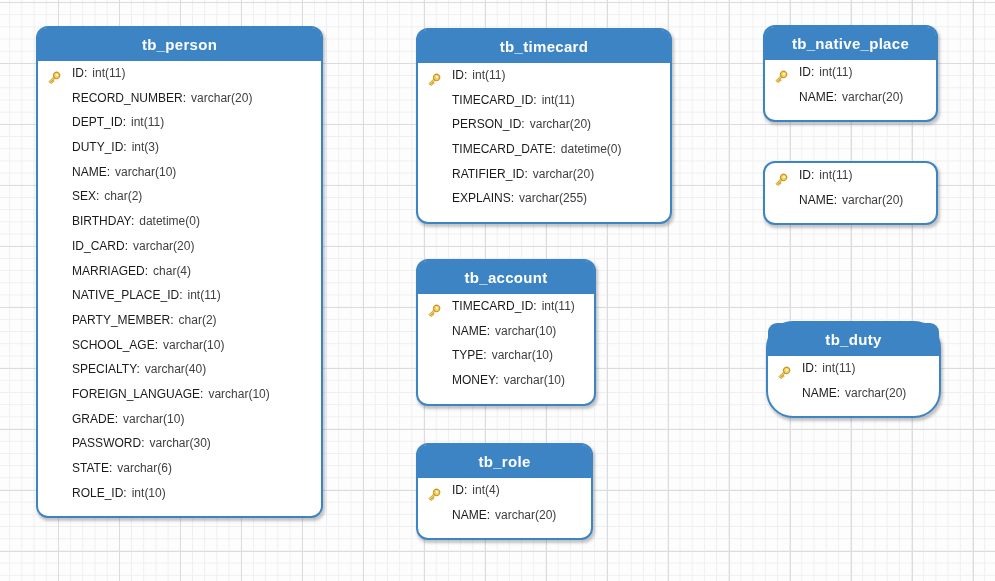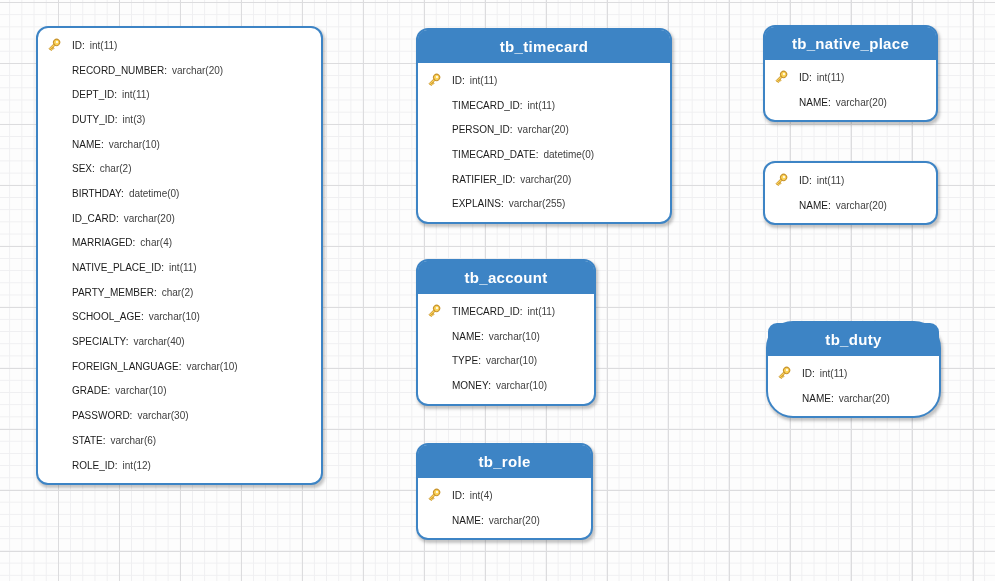--- a/index.html
+++ b/index.html
@@ -44,24 +44,23 @@
     font-size: 15px;
     font-weight: bold;
     letter-spacing: 0.3px;
     white-space: nowrap;
   }
   .card-body {
     padding: 5px 8px 6px 8px;
   }
   .field-row {
     display: flex;
-    align-items: center;
     height: 24.7px;
     white-space: nowrap;
-    font-size: 10px;
+    font-size: 12px;
   }
   .keycell {
     width: 26px;
     flex: 0 0 26px;
     display: flex;
     align-items: center;
   }
   .f-name {
     color: #1b1b1b;
   }
@@ -72,20 +71,23 @@
     color: #404040;
     margin-left: 5px;
   }
 </style>
 </head>
 <body>
 
 <div class="canvas">
 
 <div class="card" style="left: 36px; top: 26px; width: 287px;">
+      <div class="card-header">
+        <span class="card-title">tb_person</span>
+      </div>
       <div class="card-body">
 
       <div class="field-row">
           <span class="keycell">
             <svg width="16" height="16" viewBox="0 0 16 16" aria-hidden="true">
               <g transform="rotate(45 8 8)">
                 <rect x="7.1" y="6.6" width="1.9" height="7.6" rx="0.5" fill="#fcd355" stroke="#c7922b" stroke-width="0.9"></rect>
                 <rect x="8.7" y="10.1" width="1.7" height="1.5" rx="0.2" fill="#fcd355" stroke="#c7922b" stroke-width="0.7"></rect>
                 <rect x="8.7" y="12.3" width="1.5" height="1.4" rx="0.2" fill="#fcd355" stroke="#c7922b" stroke-width="0.7"></rect>
                 <circle cx="8" cy="4.3" r="3.1" fill="#fcd355" stroke="#c7922b" stroke-width="1"></circle>
@@ -342,21 +344,21 @@
               <g transform="rotate(45 8 8)">
                 <rect x="7.1" y="6.6" width="1.9" height="7.6" rx="0.5" fill="#fcd355" stroke="#c7922b" stroke-width="0.9"></rect>
                 <rect x="8.7" y="10.1" width="1.7" height="1.5" rx="0.2" fill="#fcd355" stroke="#c7922b" stroke-width="0.7"></rect>
                 <rect x="8.7" y="12.3" width="1.5" height="1.4" rx="0.2" fill="#fcd355" stroke="#c7922b" stroke-width="0.7"></rect>
                 <circle cx="8" cy="4.3" r="3.1" fill="#fcd355" stroke="#c7922b" stroke-width="1"></circle>
                 <circle cx="8" cy="3.8" r="1.1" fill="#fffdf2"></circle>
               </g>
             </svg>
           </span>
           <span class="f-name">ROLE_ID</span>
-          <span class="f-type">int(12)</span>
+          <span class="f-type">int(10)</span>
         </div>
       </div>
     </div>
     <div class="card" style="left: 416px; top: 28px; width: 256px;">
       <div class="card-header">
         <span class="card-title">tb_timecard</span>
       </div>
       <div class="card-body">
 
       <div class="field-row">

